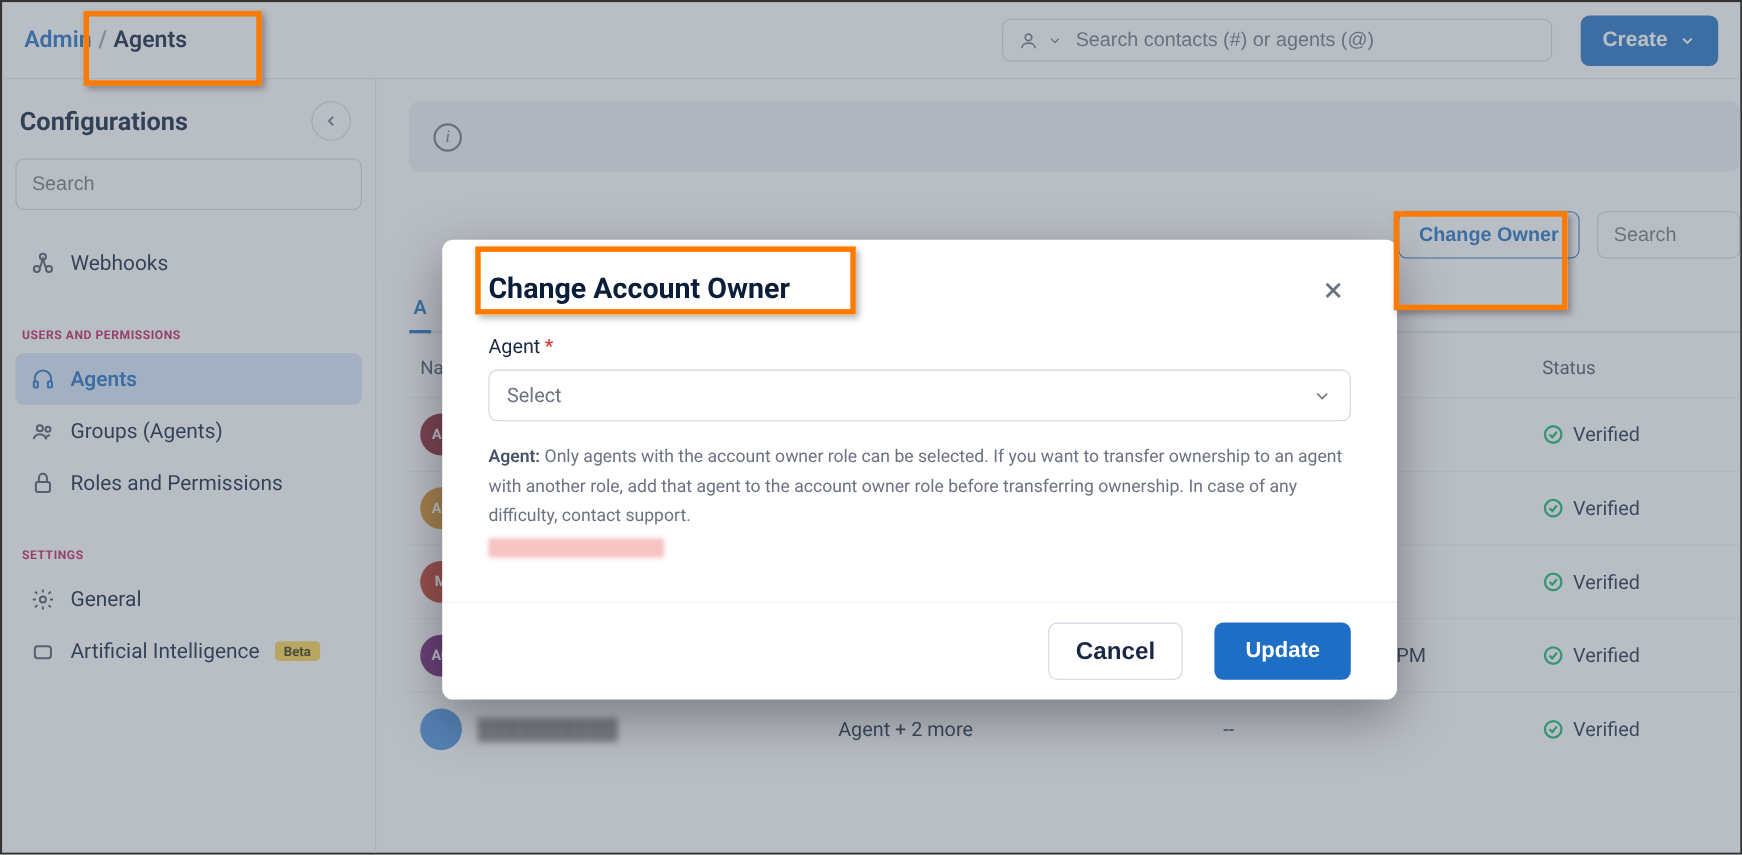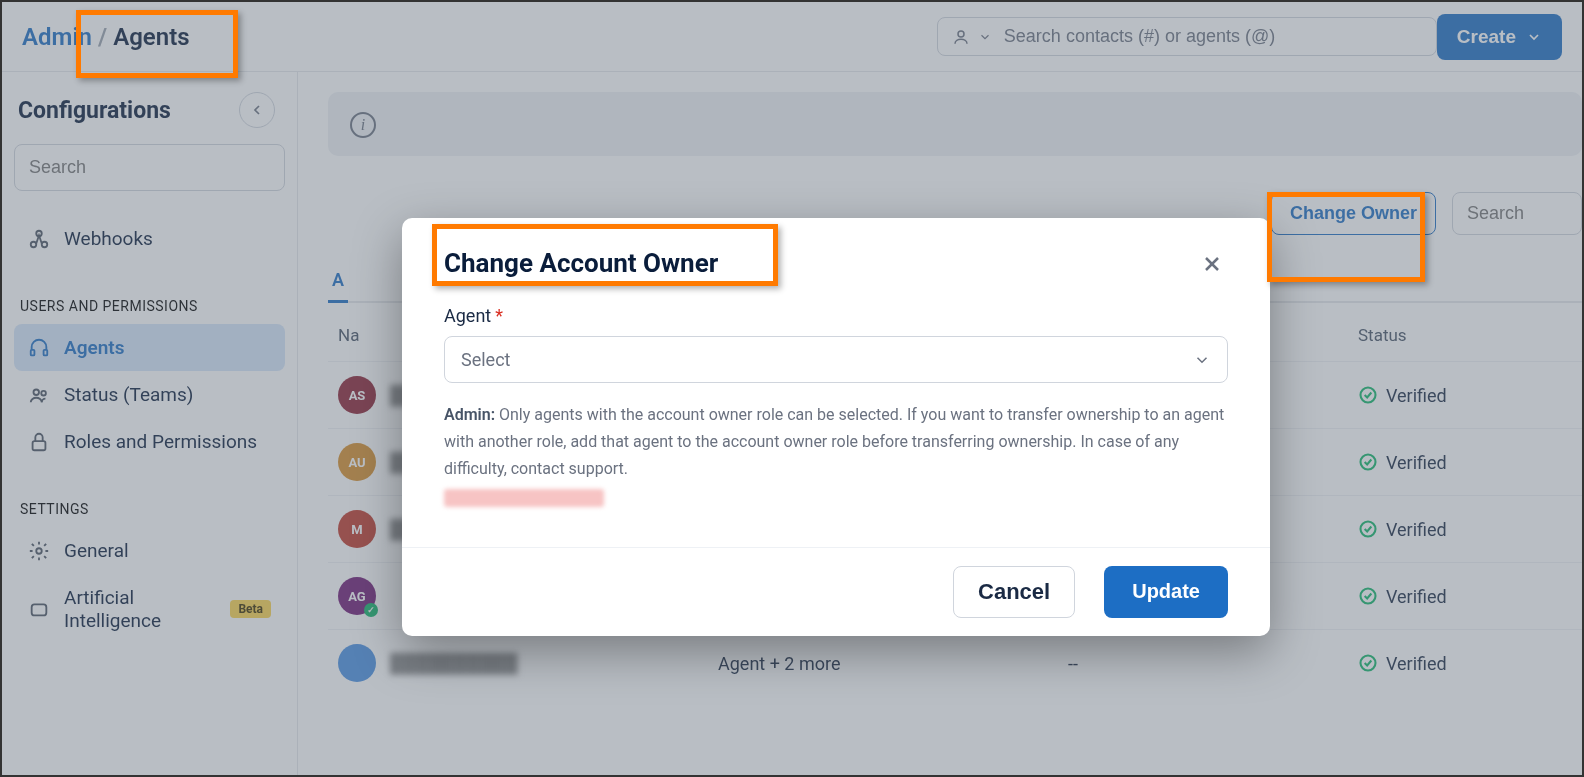--- a/index.html
+++ b/index.html
@@ -2,38 +2,38 @@
 <html><head>
 <meta charset="utf-8">
 <style>
 * { box-sizing: border-box; margin: 0; padding: 0; }
 body { font-family: -apple-system, BlinkMacSystemFont, "Segoe UI", Roboto, sans-serif; background: #fff; width: 1584px; height: 777px; overflow: hidden; position: relative; }
 
 .app { position: relative; width: 100%; height: 100%; border: 2px solid #333; }
 .overlay { position: absolute; inset: 0; background: rgba(100,110,125,0.45); z-index: 50; pointer-events: none; }
 
 .topbar { display: flex; align-items: center; height: 70px; padding: 0 20px; border-bottom: 1px solid #e5e7eb; position: relative; }
-.breadcrumb { display: flex; align-items: center; gap: 6px; font-size: 24px; font-weight: 600; }
+.breadcrumb { display: flex; align-items: center; gap: 6px; font-size: 21px; font-weight: 600; }
 .breadcrumb .admin { color: #1d6ec4; }
 .breadcrumb .sep { color: #9aa2ad; }
 .breadcrumb .agents-crumb { color: #0a1d3b; }
-.topbar-right { margin-left: auto; display: flex; align-items: center; gap: 0; padding-left: 14px; }
+.topbar-right { margin-left: auto; display: flex; align-items: center; gap: 26px; padding-left: 14px; }
 .search-wrap { display: flex; align-items: center; border: 1px solid #d0d5dd; border-radius: 8px; padding: 8px 14px; width: 500px; background: #fff; }
 .search-wrap svg { flex-shrink: 0; }
 .search-wrap input { border: none; outline: none; font-size: 18px; flex: 1; color: #111; margin-left: 12px; background: transparent; }
 .search-wrap input::placeholder { color: #6b7280; }
 .create-btn { background: #1d6ec4; color: #fff; border: none; border-radius: 8px; padding: 12px 20px; font-size: 19px; font-weight: 600; display: flex; align-items: center; gap: 10px; cursor: pointer; }
 
 .layout { display: flex; height: calc(100% - 70px); }
-.sidebar { width: 296px; border-right: 1px solid #e5e7eb; padding: 20px 12px; position: relative; }
+.sidebar { width: 340px; border-right: 1px solid #e5e7eb; padding: 20px 12px; position: relative; }
 .sidebar-header { display: flex; align-items: center; justify-content: space-between; padding: 0 10px 16px 4px; }
 .sidebar-title { font-size: 23px; font-weight: 700; color: #0a1d3b; }
 .collapse-btn { width: 36px; height: 36px; border-radius: 50%; border: 1px solid #d0d5dd; background: #fff; display: flex; align-items: center; justify-content: center; cursor: pointer; }
 .sidebar-search { width: 100%; border: 1px solid #d0d5dd; border-radius: 8px; padding: 12px 14px; font-size: 18px; margin-bottom: 24px; }
-.side-section-label { font-size: 14px; font-weight: 400; letter-spacing: 0.5px; color: #000000; padding: 10px 6px; }
+.side-section-label { font-size: 11px; font-weight: 700; letter-spacing: 0.5px; color: #be185d; padding: 10px 6px; }
 .side-item { display: flex; align-items: center; gap: 14px; padding: 12px 14px; border-radius: 8px; font-size: 19px; color: #0a1d3b; cursor: pointer; }
 .side-item.active { background: #d6e6fa; color: #1d6ec4; font-weight: 600; }
 .side-item .ico { width: 22px; height: 22px; display: flex; align-items: center; justify-content: center; color: #4b5563; }
 .side-item.active .ico { color: #1d6ec4; }
 .beta-badge { background: #fbd34d; color: #3b2e00; font-size: 12px; font-weight: 700; padding: 2px 8px; border-radius: 4px; }
 
 .main { flex: 1; padding: 20px 0 0 30px; overflow: hidden; }
 .info-banner { background: #eef1f5; border-radius: 10px; padding: 18px 22px; display: flex; gap: 18px; align-items: flex-start; }
 .info-banner .info-icon { width: 26px; height: 26px; border: 2px solid #6b7280; border-radius: 50%; display: flex; align-items: center; justify-content: center; font-family: serif; font-style: italic; color: #6b7280; flex-shrink: 0; margin-top: 2px; }
 .info-banner .info-text { font-size: 18px; color: #1a2a44; line-height: 1.5; }
@@ -152,21 +152,21 @@
       </div>
       <div class="side-item">
         <span class="ico">
             <svg width="22" height="22" viewBox="0 0 24 24" fill="none" stroke="currentColor" stroke-width="2">
               <circle cx="9" cy="9" r="3"></circle>
               <circle cx="17" cy="10" r="2.5"></circle>
               <path d="M3 20c0-3 3-5 6-5s6 2 6 5"></path>
               <path d="M15 20c0-2.5 2-4 4-4"></path>
             </svg>
           </span>
-        <span>Status (Teams)</span>
+        <span>Groups (Agents)</span>
       </div>
       <div class="side-item">
         <span class="ico">
             <svg width="22" height="22" viewBox="0 0 24 24" fill="none" stroke="currentColor" stroke-width="2">
               <rect x="5" y="11" width="14" height="10" rx="2"></rect>
               <path d="M8 11V7a4 4 0 018 0v4"></path>
             </svg>
           </span>
         <span>Roles and Permissions</span>
       </div>
@@ -319,21 +319,21 @@
         <span>Agent</span>
         <span class="req">*</span>
       </div>
       <div class="select-wrap">
         <span>Select</span>
         <svg width="18" height="18" viewBox="0 0 24 24" fill="none" stroke="#6b7280" stroke-width="2">
             <polyline points="6 9 12 15 18 9"></polyline>
           </svg>
       </div>
       <div class="note">
-        <strong>Admin:</strong>
+        <strong>Agent:</strong>
         <span>Only agents with the account owner role can be selected. If you want to transfer ownership to an agent with another role, add that agent to the account owner role before transferring ownership. In case of any difficulty, contact support.</span>
       </div>
       <div class="redacted"></div>
     </div>
     <div class="modal-footer">
       <button class="btn-cancel">Cancel</button>
       <button class="btn-update">Update</button>
     </div>
   </div>
 

